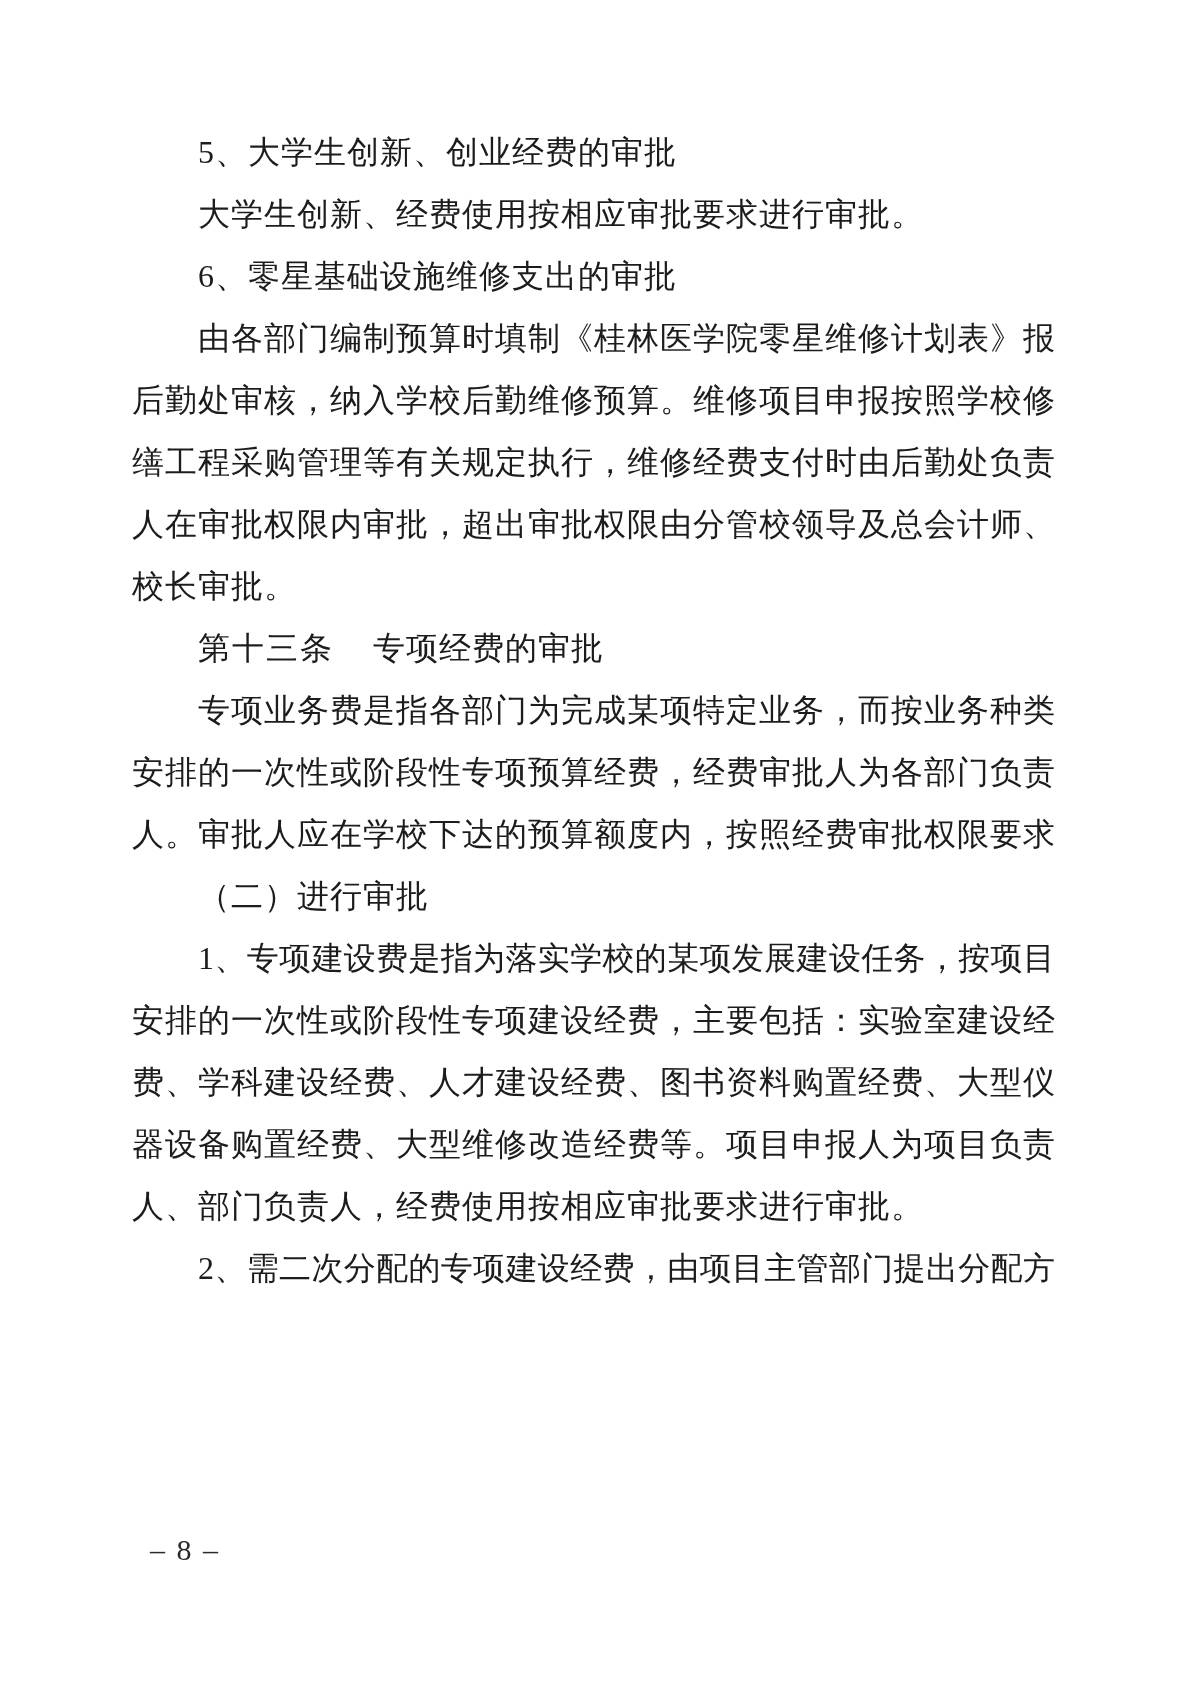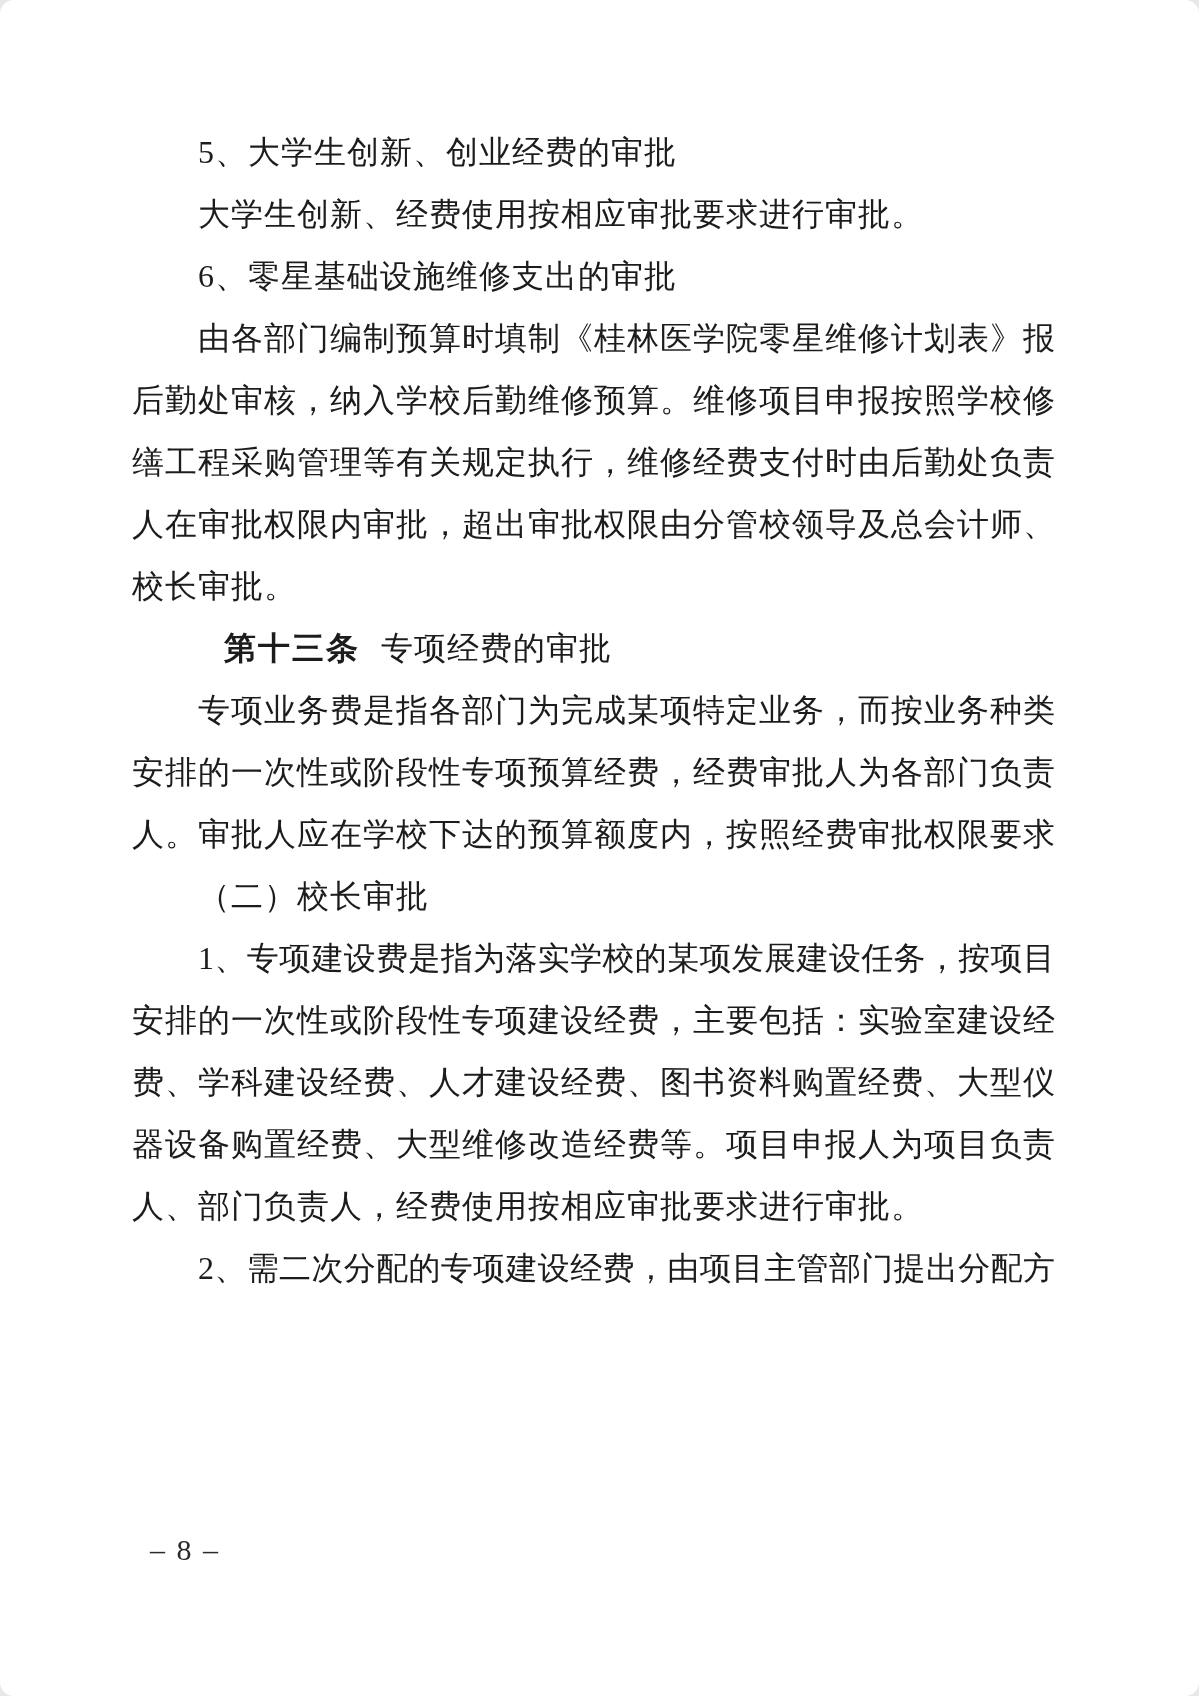--- a/index.html
+++ b/index.html
@@ -9,21 +9,20 @@
   }
   .page {
     position: relative;
     width: 1199px;
     height: 1696px;
     margin: 0 auto;
     background: #ffffff;
     overflow: hidden;
     font-family: "Liberation Serif", "DejaVu Serif", serif;
     color: #1c1c1c;
-    border-radius: 14px;
   }
   .body-text {
     position: absolute;
     left: 132px;
     top: 121px;
     width: 923px;
   }
   .ln {
     height: 62px;
     line-height: 62px;
@@ -33,22 +32,22 @@
   }
   
   .ln.j {
     display: flex;
     justify-content: space-between;
     letter-spacing: 0;
   }
   .ln.j span { display: inline-block; }
   
   .ln.ind { padding-left: 66px; }
-  .article-no { font-weight: bold; letter-spacing: 2px; margin-left: 26px; }
-  .article-rest { margin-left: 21px; }
+  .article-no { font-weight: normal; letter-spacing: 2px; }
+  .article-rest { margin-left: 39px; }
   .page-number {
     position: absolute;
     left: 150px;
     top: 1533px;
     font-size: 30px;
     line-height: 34px;
     letter-spacing: 2px;
     color: #2a2a2a;
   }
 </style>
@@ -263,21 +262,21 @@
         <span>照</span>
         <span>经</span>
         <span>费</span>
         <span>审</span>
         <span>批</span>
         <span>权</span>
         <span>限</span>
         <span>要</span>
         <span>求</span>
       </div>
-    <div class="ln ind">（二）校长审批</div>
+    <div class="ln ind">（二）进行审批</div>
     <div class="ln ind j">
         <span>1</span>
         <span>、</span>
         <span>专</span>
         <span>项</span>
         <span>建</span>
         <span>设</span>
         <span>费</span>
         <span>是</span>
         <span>指</span>

